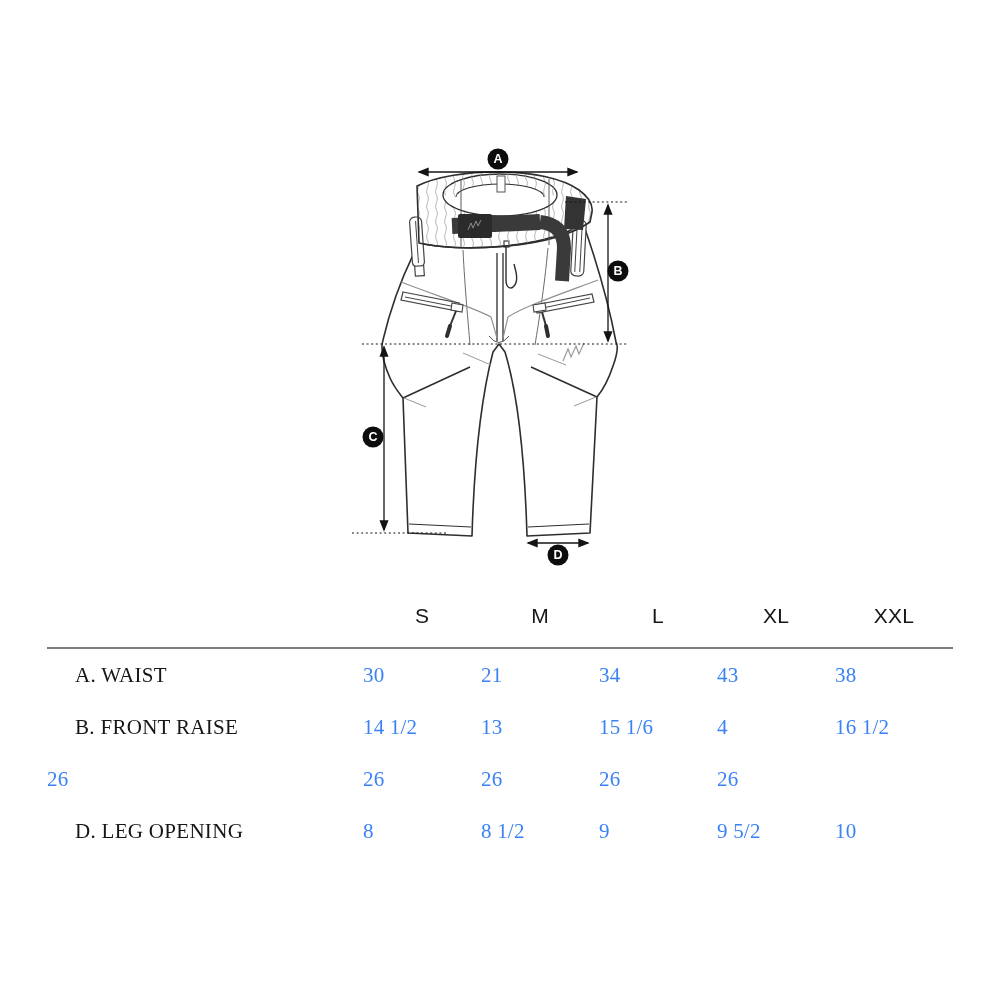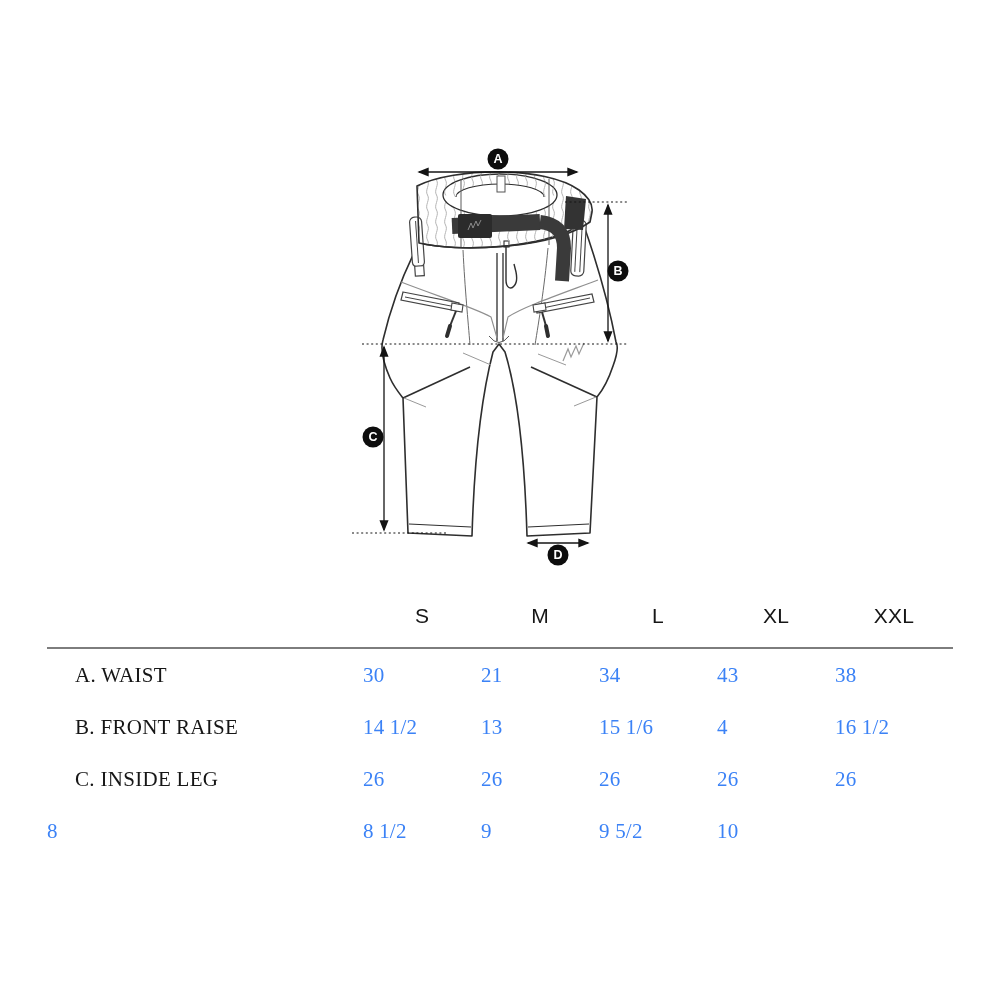--- a/index.html
+++ b/index.html
@@ -180,29 +180,29 @@
   <div class="chart-grid-row chart-body-row">
     <div class="row-label">B. FRONT RAISE</div>
     <div class="cell">14 1/2</div>
     <div class="cell">13</div>
     <div class="cell">15 1/6</div>
     <div class="cell">4</div>
     <div class="cell">16 1/2</div>
   </div>
 
   <div class="chart-grid-row chart-body-row">
-    <div class="row-label">C. INSIDE LEG</div>
-    <div class="cell">26</div>
-    <div class="cell">26</div>
-    <div class="cell">26</div>
-    <div class="cell">26</div>
-    <div class="cell">26</div>
-  </div>
-
-  <div class="chart-grid-row chart-body-row">
+    <div class="cell">26</div>
+    <div class="cell">26</div>
+    <div class="cell">26</div>
+    <div class="cell">26</div>
+    <div class="cell">26</div>
+  </div>
+
+  <div class="chart-grid-row chart-body-row">
+    <div class="row-label">D. LEG OPENING</div>
     <div class="cell">8</div>
     <div class="cell">8 1/2</div>
     <div class="cell">9</div>
     <div class="cell">9 5/2</div>
     <div class="cell">10</div>
   </div>
 
 </div>
 
 </body></html>

